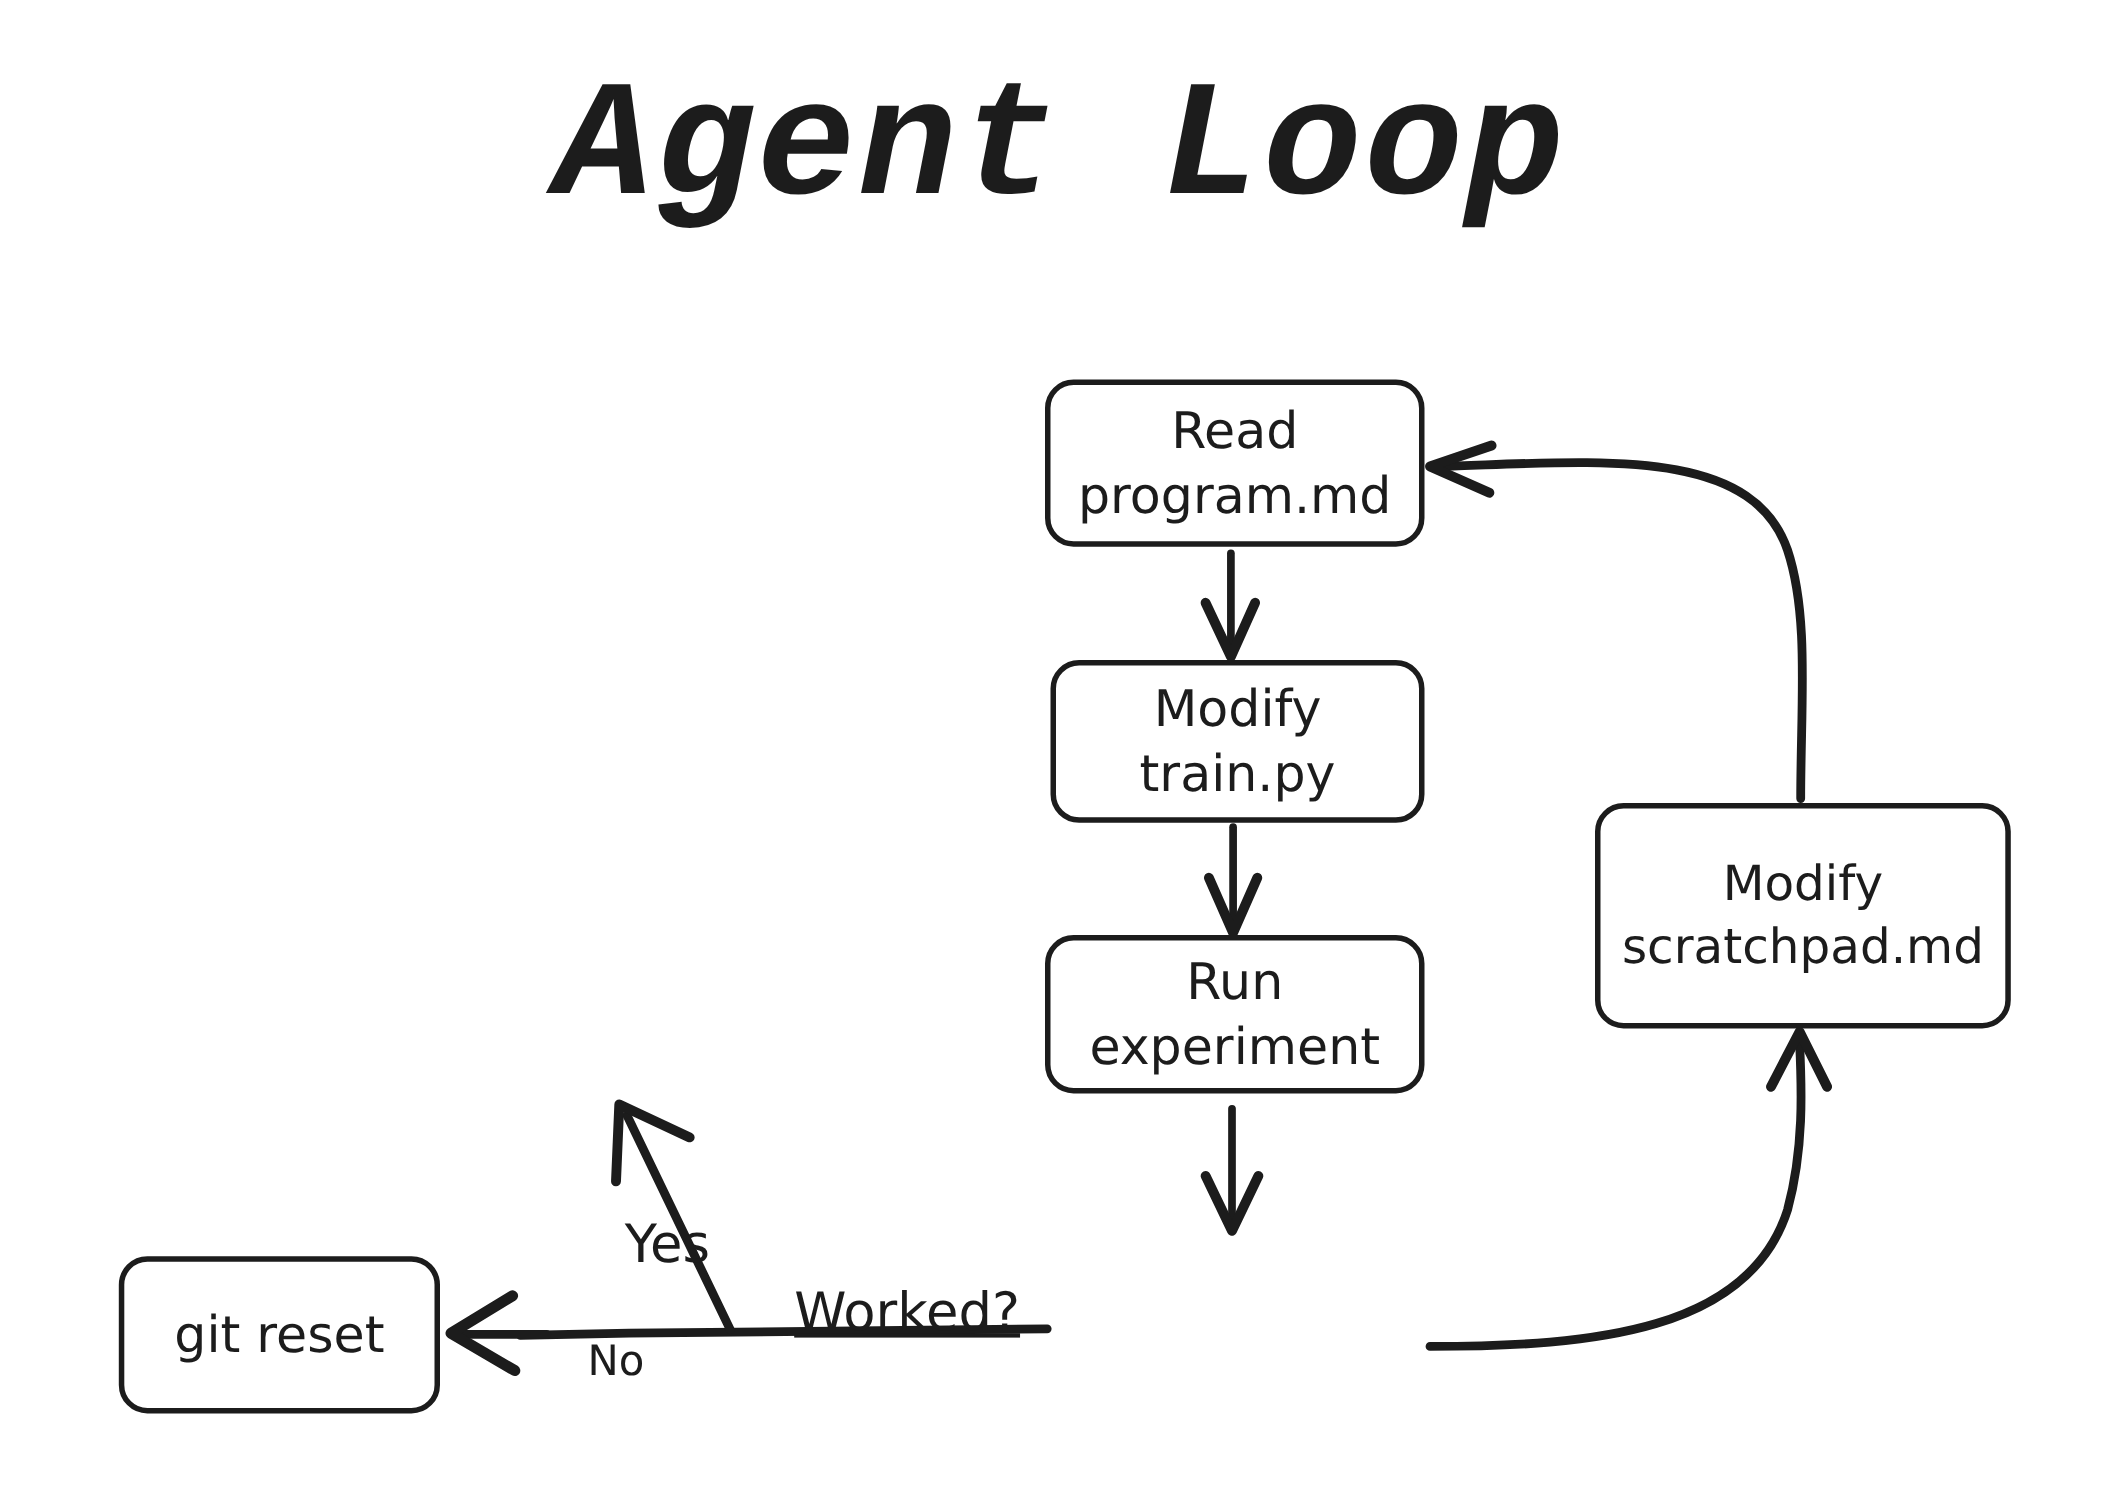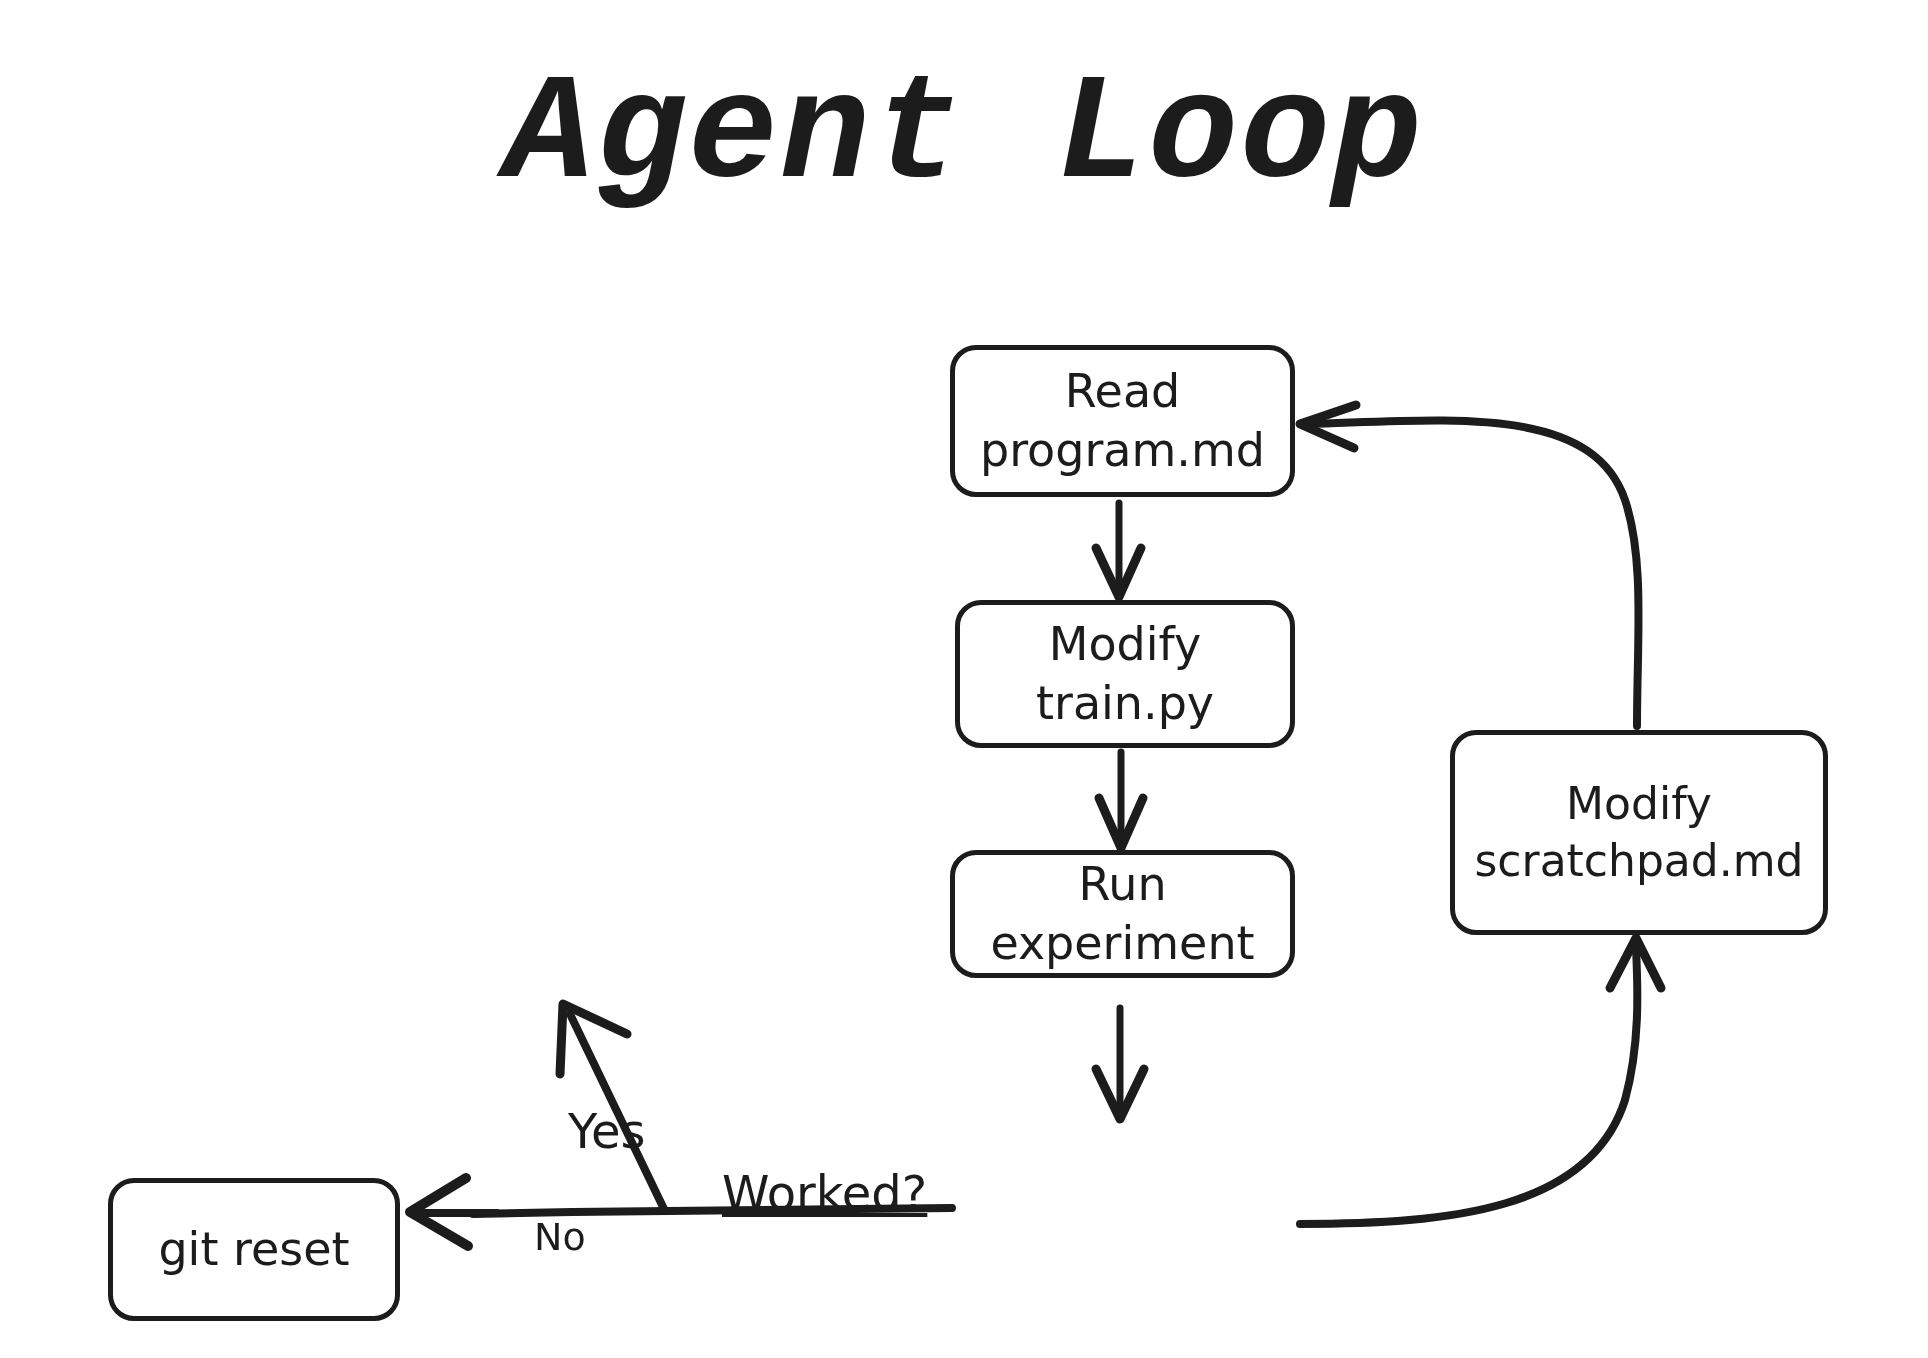--- a/index.html
+++ b/index.html
@@ -65,25 +65,25 @@
     z-index: 2;
   }
   .node .label {
     display: block;
     white-space: pre-line;
     padding: 0 10px;
   }
 
   #node-read           { left: 950px;  top: 345px;  width: 345px; height: 152px; }
   #node-modify-train   { left: 955px;  top: 600px;  width: 340px; height: 148px; }
-  #node-run            { left: 950px;  top: 850px;  width: 345px; height: 128px; }
+  #node-run            { left: 950px;  top: 850px;  width: 345px; height: 144px; }
   #node-record         { left: 958px;  top: 1122px; width: 340px; height: 148px; }
   #node-scratchpad     { left: 1450px; top: 730px;  width: 378px; height: 205px; font-size: 44px; }
   #node-commit         { left: 110px;  top: 862px;  width: 442px; height: 188px; font-size: 45px; }
-  #node-reset          { left: 108px;  top: 1142px; width: 292px; height: 143px; font-size: 46px; margin-top: 36px; }
+  #node-reset          { left: 108px;  top: 1142px; width: 292px; height: 143px; font-size: 46px; }
 
   
   .edge-label {
     position: absolute;
     color: #1c1c1c;
     font-family: "DejaVu Sans", sans-serif;
     font-weight: 400;
     white-space: nowrap;
     z-index: 3;
     background: transparent;

